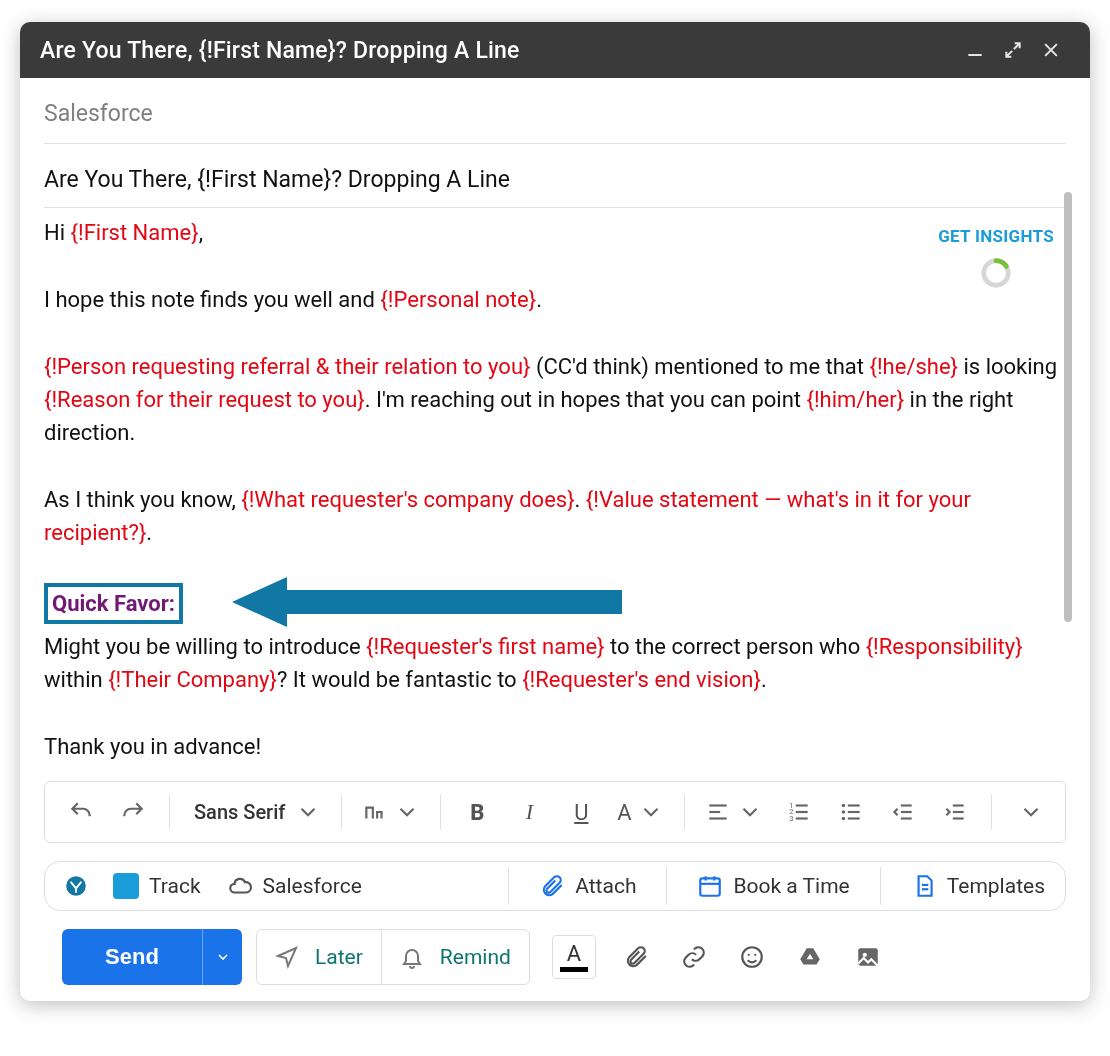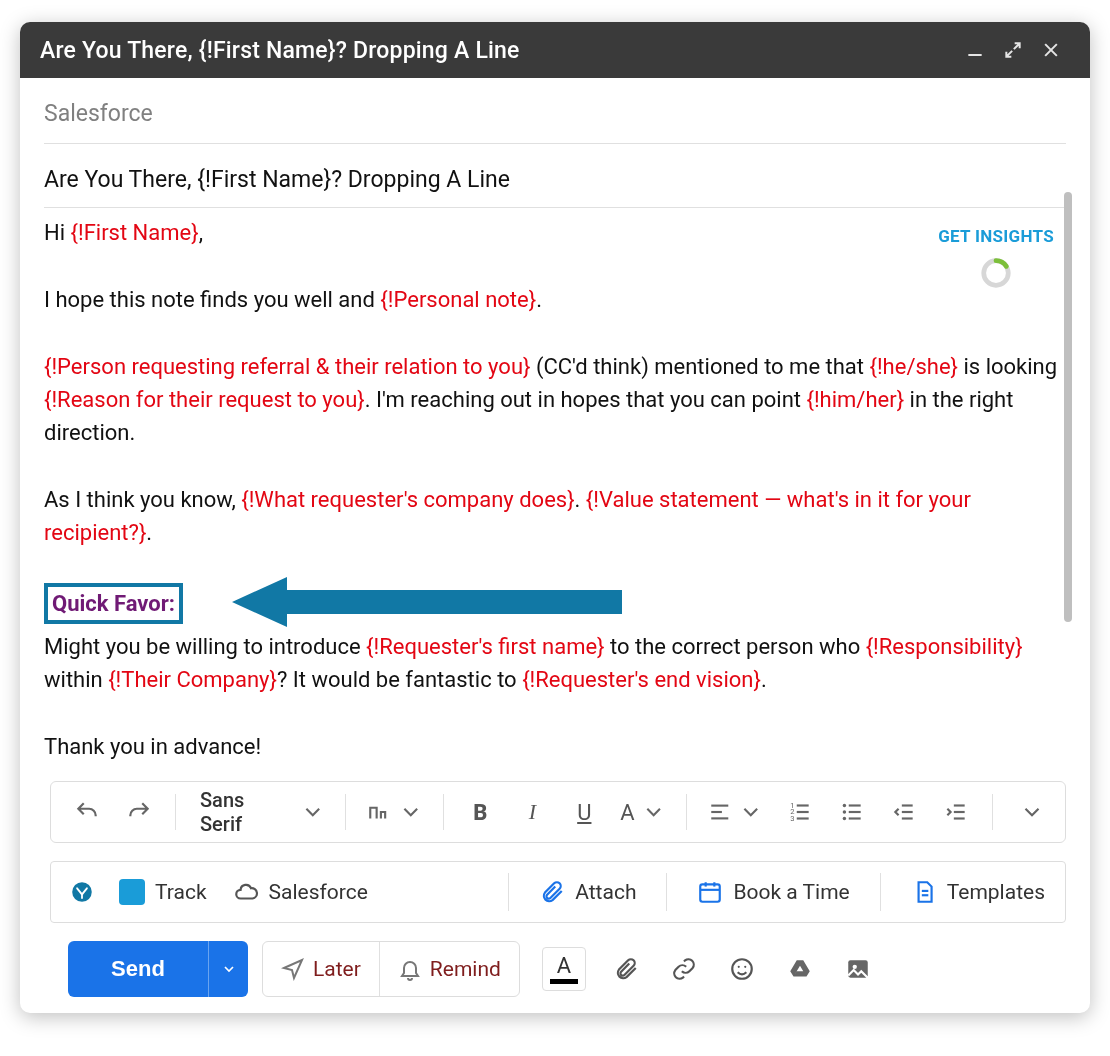--- a/index.html
+++ b/index.html
@@ -21,45 +21,45 @@
   .body .tok { color:#e30613; }
   .insights { position:absolute; right:4px; top:4px; display:flex; align-items:center; gap:10px; background:#fff; padding:6px 8px; border-radius:4px;flex-direction:column; }
   .insights .txt { color:#1a9cd8; font-weight:700; font-size:17px; letter-spacing:.3px; }
   .insights .ring svg { width:34px; height:34px; }
   .scrollbar { position:absolute; right:-6px; top:-24px; width:8px; height:430px; background:#bfbfbf; border-radius:4px; }
   .highlight-box { display:inline-block; border:4px solid #1178a5; padding:0 4px; font-weight:700; font-size:22px; color:#701a75; }
   .arrow-row { position:relative; margin-bottom:6px; }
   .arrow { position:absolute; left:188px; top:-6px; }
   .arrow svg { display:block; }
 
-  .toolbar, .toolbar2, .sendrow { margin-top:18px;margin-left:6px; }
+  .toolbar, .toolbar2, .sendrow { margin-top:18px; }
   .toolbar { border:1px solid #ddd; border-radius:6px; height:62px; display:flex; align-items:center; padding:0 14px; gap:8px; }
   .tb-btn { height:44px; min-width:44px; display:flex; align-items:center; justify-content:center; color:#555; cursor:pointer; border-radius:4px; padding:0 6px; }
   .tb-sep { width:1px; height:36px; background:#e0e0e0; margin:0 6px; }
   .tb-label { font-size:20px; color:#333; font-weight:500; padding:0 4px; }
   .caret { margin-left:6px; }
   .tb-btn svg { width:26px; height:26px; stroke:#666; fill:none; stroke-width:2; }
   .bold { font-weight:800; font-size:22px; color:#555; }
   .italic { font-style:italic; font-size:22px; color:#555; font-family:Georgia,serif; }
   .under { font-size:22px; color:#555; text-decoration:underline; }
   .Abtn { font-size:22px; color:#555; }
 
-  .toolbar2 { border:1px solid #ddd; border-radius:4px; height:62px; display:flex; align-items:center; padding:0 14px; gap:14px; }
+  .toolbar2 { border:1px solid #ddd; border-radius:16px; height:50px; display:flex; align-items:center; padding:0 14px; gap:14px; }
   .toolbar2 .chip { display:flex; align-items:center; gap:10px; font-size:21px; color:#333; cursor:pointer; padding:0 6px; }
   .toolbar2 .sep { width:1px; height:38px; background:#e0e0e0; margin:0 10px; }
   .chip svg { width:26px; height:26px; stroke:#555; fill:none; stroke-width:2; }
   .chip.track svg, .yesware-logo svg { stroke:none; }
 
   .sendrow { display:flex; align-items:center; gap:14px; margin-top:18px;padding-left:18px; }
   .send-wrap { display:flex; }
   .send-btn { background:#1a73e8; color:#fff; font-size:22px; font-weight:600; border:none; border-radius:6px 0 0 6px; height:56px; width:140px; display:flex; align-items:center; justify-content:center; cursor:pointer; }
   .send-drop { background:#1a73e8; border:none; border-left:1px solid rgba(255,255,255,.35); border-radius:0 6px 6px 0; height:56px; width:40px; display:flex; align-items:center; justify-content:center; cursor:pointer; }
   .send-drop svg { width:16px; height:16px; stroke:#fff; fill:none; stroke-width:2.5; }
   .secondary { display:flex; border:1px solid #ddd; border-radius:6px; height:56px; align-items:center; }
-  .secondary .sbtn { display:flex; align-items:center; gap:8px; padding:0 18px; height:100%; color:#7f1d1d; font-size:21px; cursor:pointer; }
+  .secondary .sbtn { display:flex; align-items:center; gap:16px; padding:0 18px; height:100%; color:#0f766e; font-size:21px; cursor:pointer; }
   .secondary .sbtn + .sbtn { border-left:1px solid #e0e0e0; }
   .secondary svg { width:24px; height:24px; stroke:#777; fill:none; stroke-width:2; }
   .iconrow { display:flex; align-items:center; gap:22px; margin-left:8px; }
   .iconrow .ibtn { width:36px; height:36px; display:flex; align-items:center; justify-content:center; color:#555; cursor:pointer; }
   .iconrow svg { width:26px; height:26px; stroke:#555; fill:none; stroke-width:2; }
   .spacer { flex:1; }
 
   .checkbox { width:26px; height:26px; border-radius:4px; background:#1a9cd8; display:flex; align-items:center; justify-content:center; }
   .checkbox svg { width:18px; height:18px; stroke:#fff; stroke-width:3; fill:none; }
 

